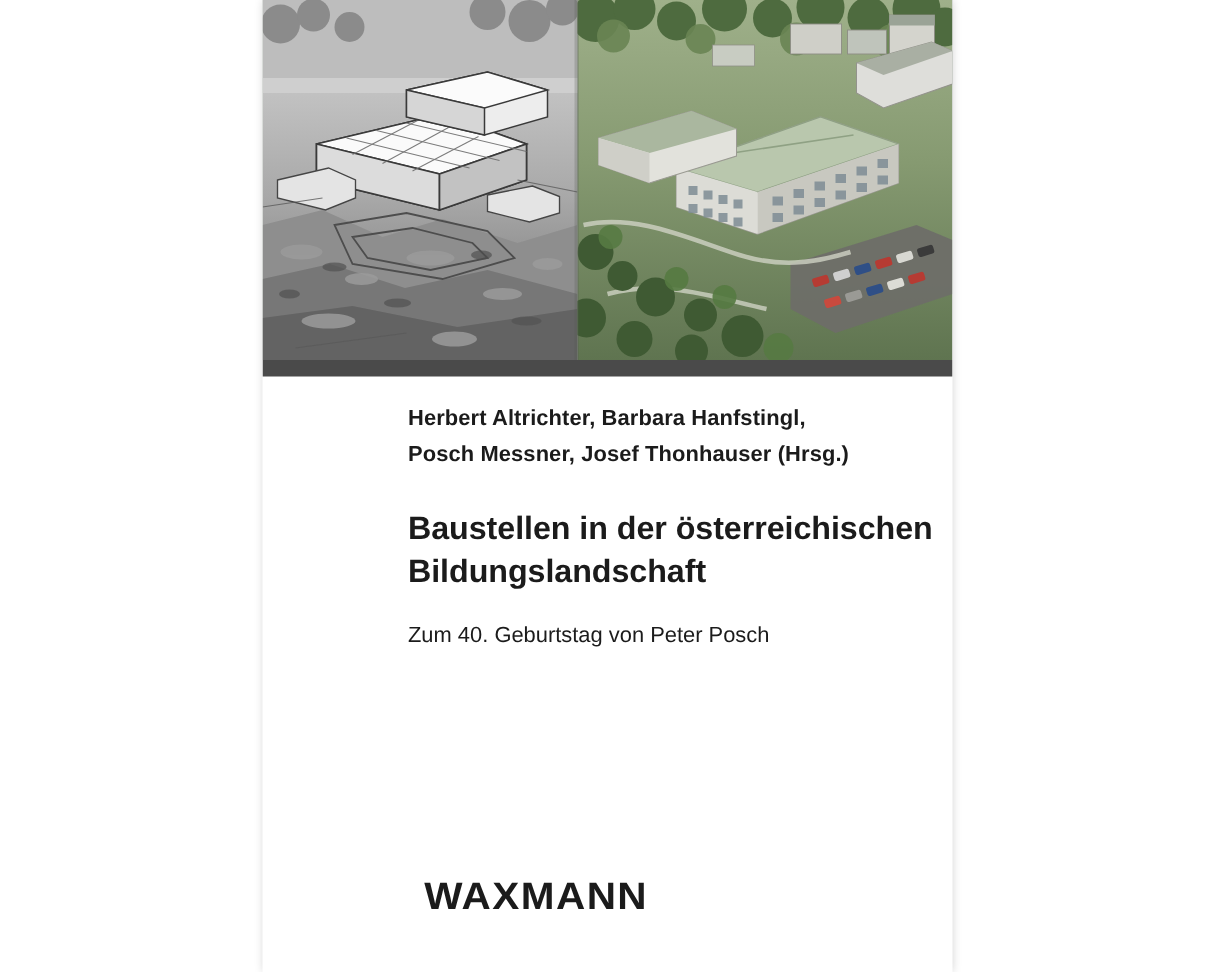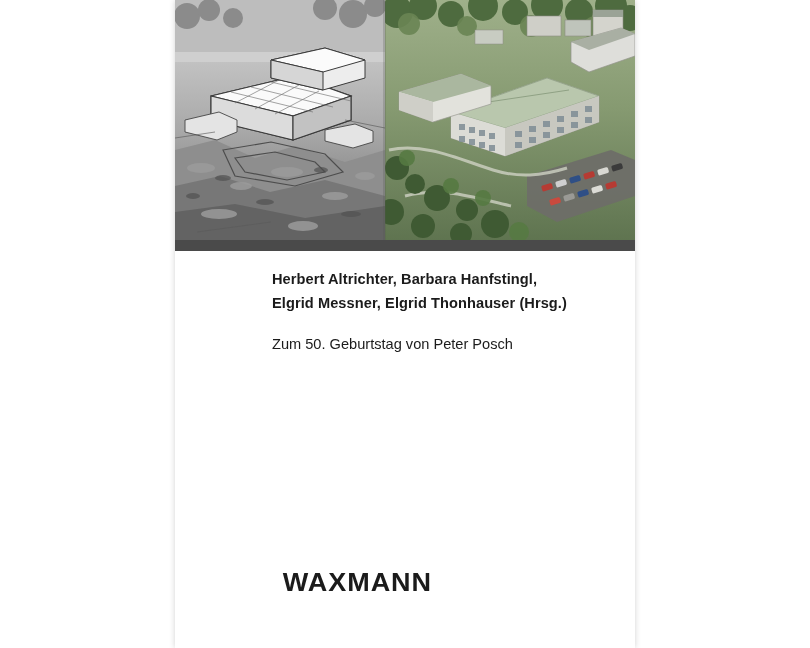--- a/index.html
+++ b/index.html
@@ -84,21 +84,21 @@
     font-size: 14.6px;
     font-weight: normal;
     line-height: 1.4;
     color: #1b1b1b;
   }
 
   
   .publisher {
     position: absolute;
     left: 0;
-    top: 568px;
+    top: 584px;
     width: 364px;
     text-align: center;
   }
   .publisher-name {
     display: inline-block;
     font-family: "Liberation Sans", sans-serif;
     font-size: 25.5px;
     font-weight: bold;
     letter-spacing: 0.035em;
     color: #1b1b1b;
@@ -322,25 +322,29 @@
 
         <rect x="208" y="0" width="3" height="240" fill="#55584f" opacity="0.25"></rect>
       </svg>
     </div>
 
     <div class="photo-underbar"></div>
 
     <div class="cover-text">
       <div class="editors">
         <div>Herbert Altrichter, Barbara Hanfstingl,</div>
-        <div>Elgrid Messner, Elgrid Thonhauser (Hrsg.)</div>
+        <div>Posch Messner, Josef Thonhauser (Hrsg.)</div>
       </div>
 
-
-      <div class="subtitle">Zum 50. Geburtstag von Peter Posch</div>
+      <div class="title">
+        <div>Baustellen in der österreichischen</div>
+        <div>Bildungslandschaft</div>
+      </div>
+
+      <div class="subtitle">Zum 40. Geburtstag von Peter Posch</div>
     </div>
 
     <div class="publisher">
       <span class="publisher-name">WAXMANN</span>
     </div>
 
   </div>
 </div>
 
 </body></html>

